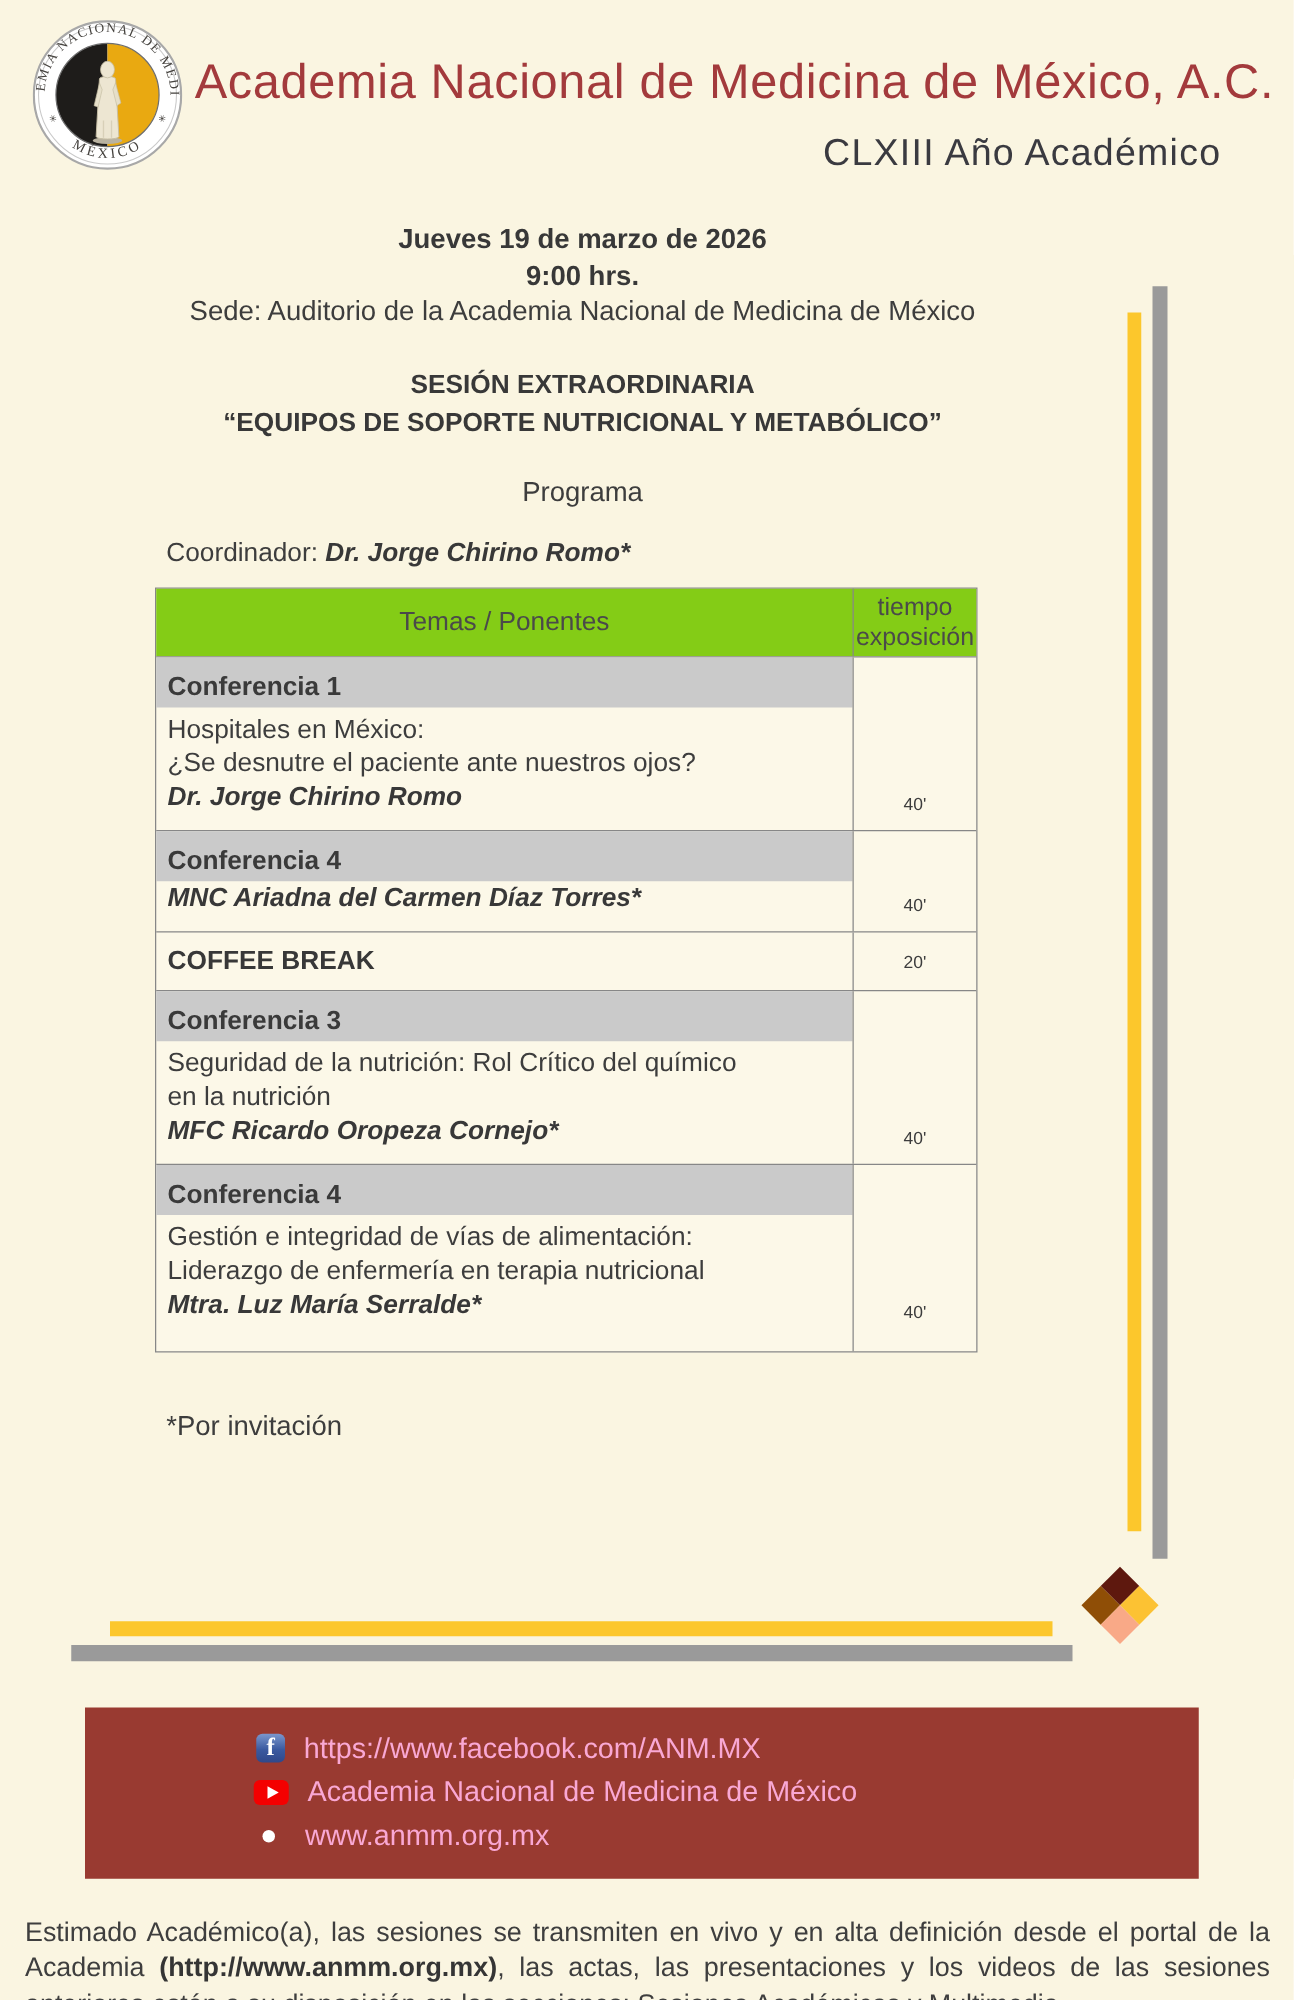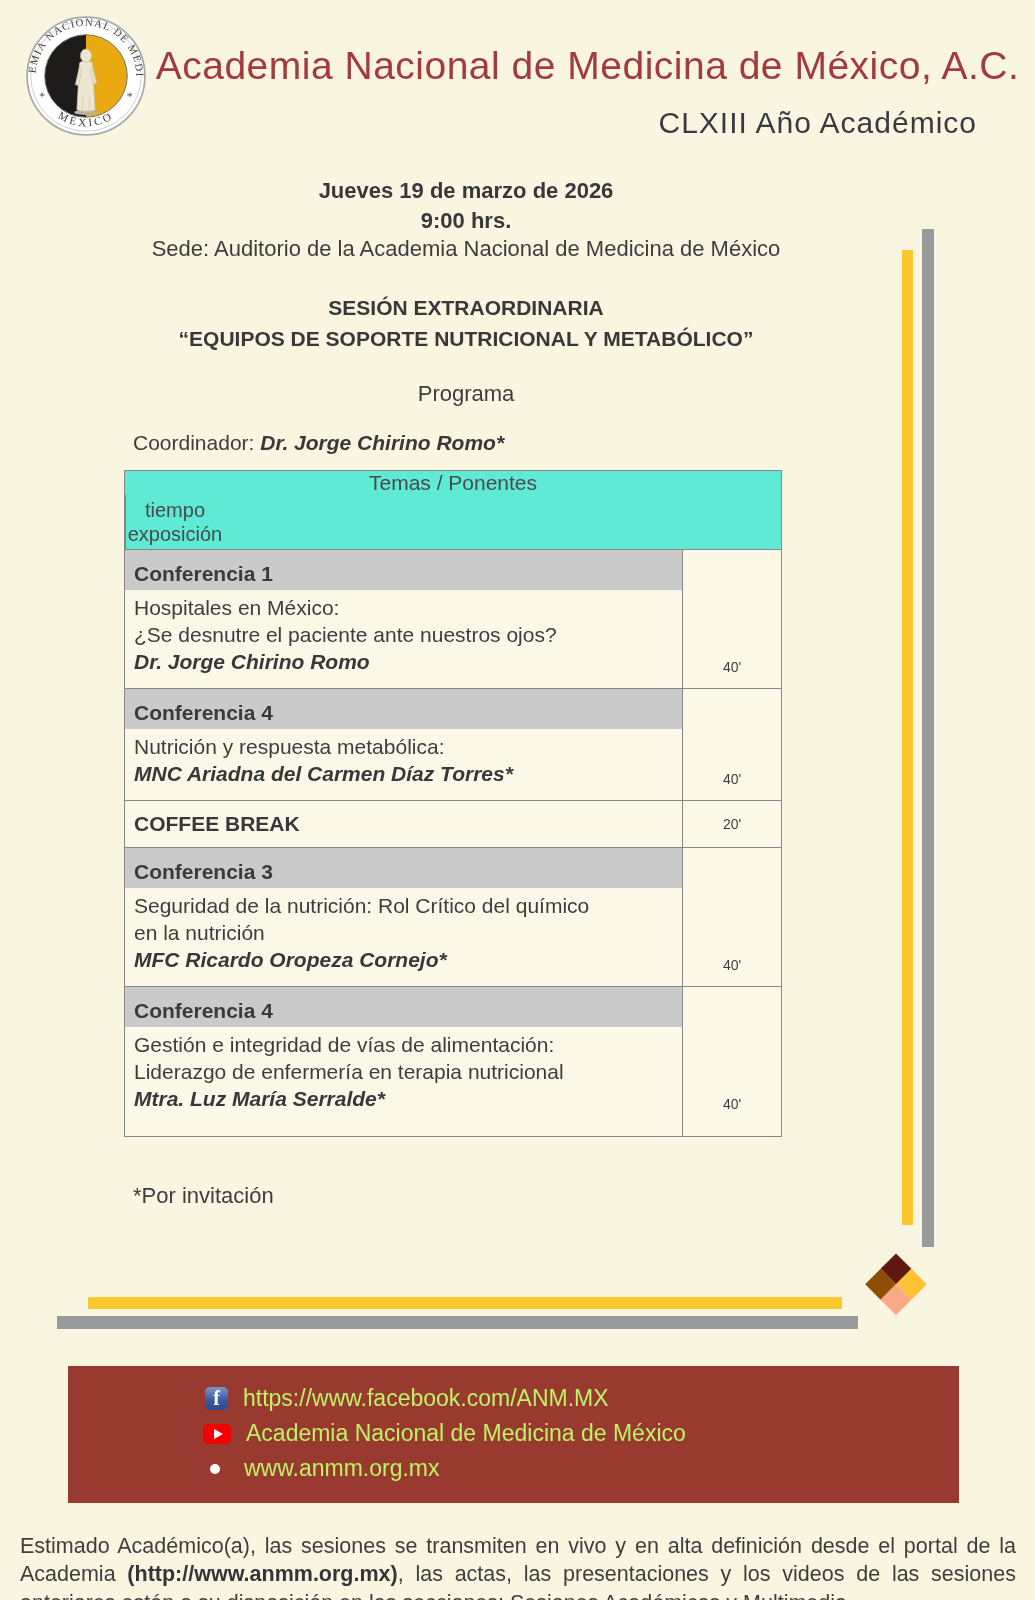--- a/index.html
+++ b/index.html
@@ -31,21 +31,21 @@
   
   .content{margin-left:124px;width:684px;}
   .date-block{margin-top:36px;text-align:center;font-weight:bold;font-size:22px;line-height:30px;color:#383838;}
   .venue-line{text-align:center;font-size:22px;}
   .session-block{margin-top:30px;text-align:center;font-weight:bold;font-size:21px;line-height:31px;color:#383838;}
   .program-label{margin-top:27px;text-align:center;font-size:22px;}
   .coordinator-line{margin-top:24px;padding-left:9px;font-size:21px;}
   .coordinator-line b{font-style:italic;color:#383838;}
   
   .ptable{margin-top:15px;width:658px;border:1px solid #878787;background:#FCF8E8;box-sizing:border-box;}
-  .t-head{display:flex;background:#5eead4;flex-direction:column;}
+  .t-head{display:flex;background:#84cc16;}
   .t-head-left{flex:1;display:flex;align-items:center;justify-content:center;font-size:21px;color:#4A4A4A;}
   .t-head-right{width:99px;border-left:1px solid #878787;text-align:center;font-size:20px;line-height:24px;padding:3px 0;color:#4A4A4A;box-sizing:border-box;}
   .t-row{display:flex;border-top:1px solid #878787;}
   .t-left{flex:1;padding-bottom:13px;min-width:0;}
   .band{background:#CACACA;font-weight:bold;padding:12px 0 4px 9px;font-size:21px;color:#3A3A3A;}
   .tline{padding-left:9px;font-size:21px;line-height:27px;}
   .tline.first{margin-top:4px;}
   .speaker{padding-left:9px;font-size:21px;line-height:27px;font-weight:bold;font-style:italic;color:#383838;}
   .t-right{width:99px;border-left:1px solid #878787;display:flex;align-items:flex-end;justify-content:center;font-size:14px;padding-bottom:13px;box-sizing:border-box;}
   .t-break .t-left{padding:11px 0 11px 9px;}
@@ -60,21 +60,21 @@
   .vbar-gray{position:absolute;left:922px;top:229px;width:12px;height:1018px;background:#9A9A9A;}
   .hbar-yellow{position:absolute;left:88px;top:1297px;width:754px;height:12px;background:#FCC72C;}
   .hbar-gray{position:absolute;left:57px;top:1316px;width:801px;height:13px;background:#9A9A9A;}
   .diamonds{position:absolute;left:860px;top:1248px;}
   
   .footer-box{
     position:absolute;left:68px;top:1366px;width:891px;height:137px;
     background:#993A31;box-sizing:border-box;padding:15px 0 0 137px;
   }
   .link-row{display:flex;align-items:center;height:35px;gap:15px;}
-  .link-text{color:#bef264;font-size:23px;}
+  .link-text{color:#f9a8d4;font-size:23px;}
   .fb-icon{
     width:23px;height:23px;border-radius:5px;flex:0 0 auto;
     background:linear-gradient(#7b97cd 0%, #3b5aa0 55%, #30488a 100%);
     color:#fff;font-family:"Liberation Serif", serif;font-weight:bold;font-size:20px;
     display:flex;align-items:flex-end;justify-content:center;line-height:23px;
     overflow:hidden;
   }
   .yt-icon{width:28px;height:20px;background:#F40000;border-radius:5px;display:flex;align-items:center;justify-content:center;flex:0 0 auto;margin-left:-2px;}
   .yt-tri{width:0;height:0;border-left:9px solid #fff;border-top:5px solid transparent;border-bottom:5px solid transparent;margin-left:2px;}
   .dot-icon{width:10px;height:10px;border-radius:50%;background:#fff;flex:0 0 auto;margin:0 9px 0 5px;}
@@ -153,21 +153,20 @@
               <div class="band">Conferencia 1</div>
               <div class="tline first">Hospitales en México:</div>
               <div class="tline">¿Se desnutre el paciente ante nuestros ojos?</div>
               <div class="speaker">Dr. Jorge Chirino Romo</div>
             </div>
             <div class="t-right">40'</div>
           </div>
           <div class="t-row">
             <div class="t-left">
               <div class="band">Conferencia 4</div>
-              <div class="tline first">Nutrición y respuesta metabólica:</div>
               <div class="speaker">MNC Ariadna del Carmen Díaz Torres*</div>
             </div>
             <div class="t-right">40'</div>
           </div>
           <div class="t-row t-break">
             <div class="t-left">
               <div class="break-title">COFFEE BREAK</div>
             </div>
             <div class="t-right">20'</div>
           </div>

